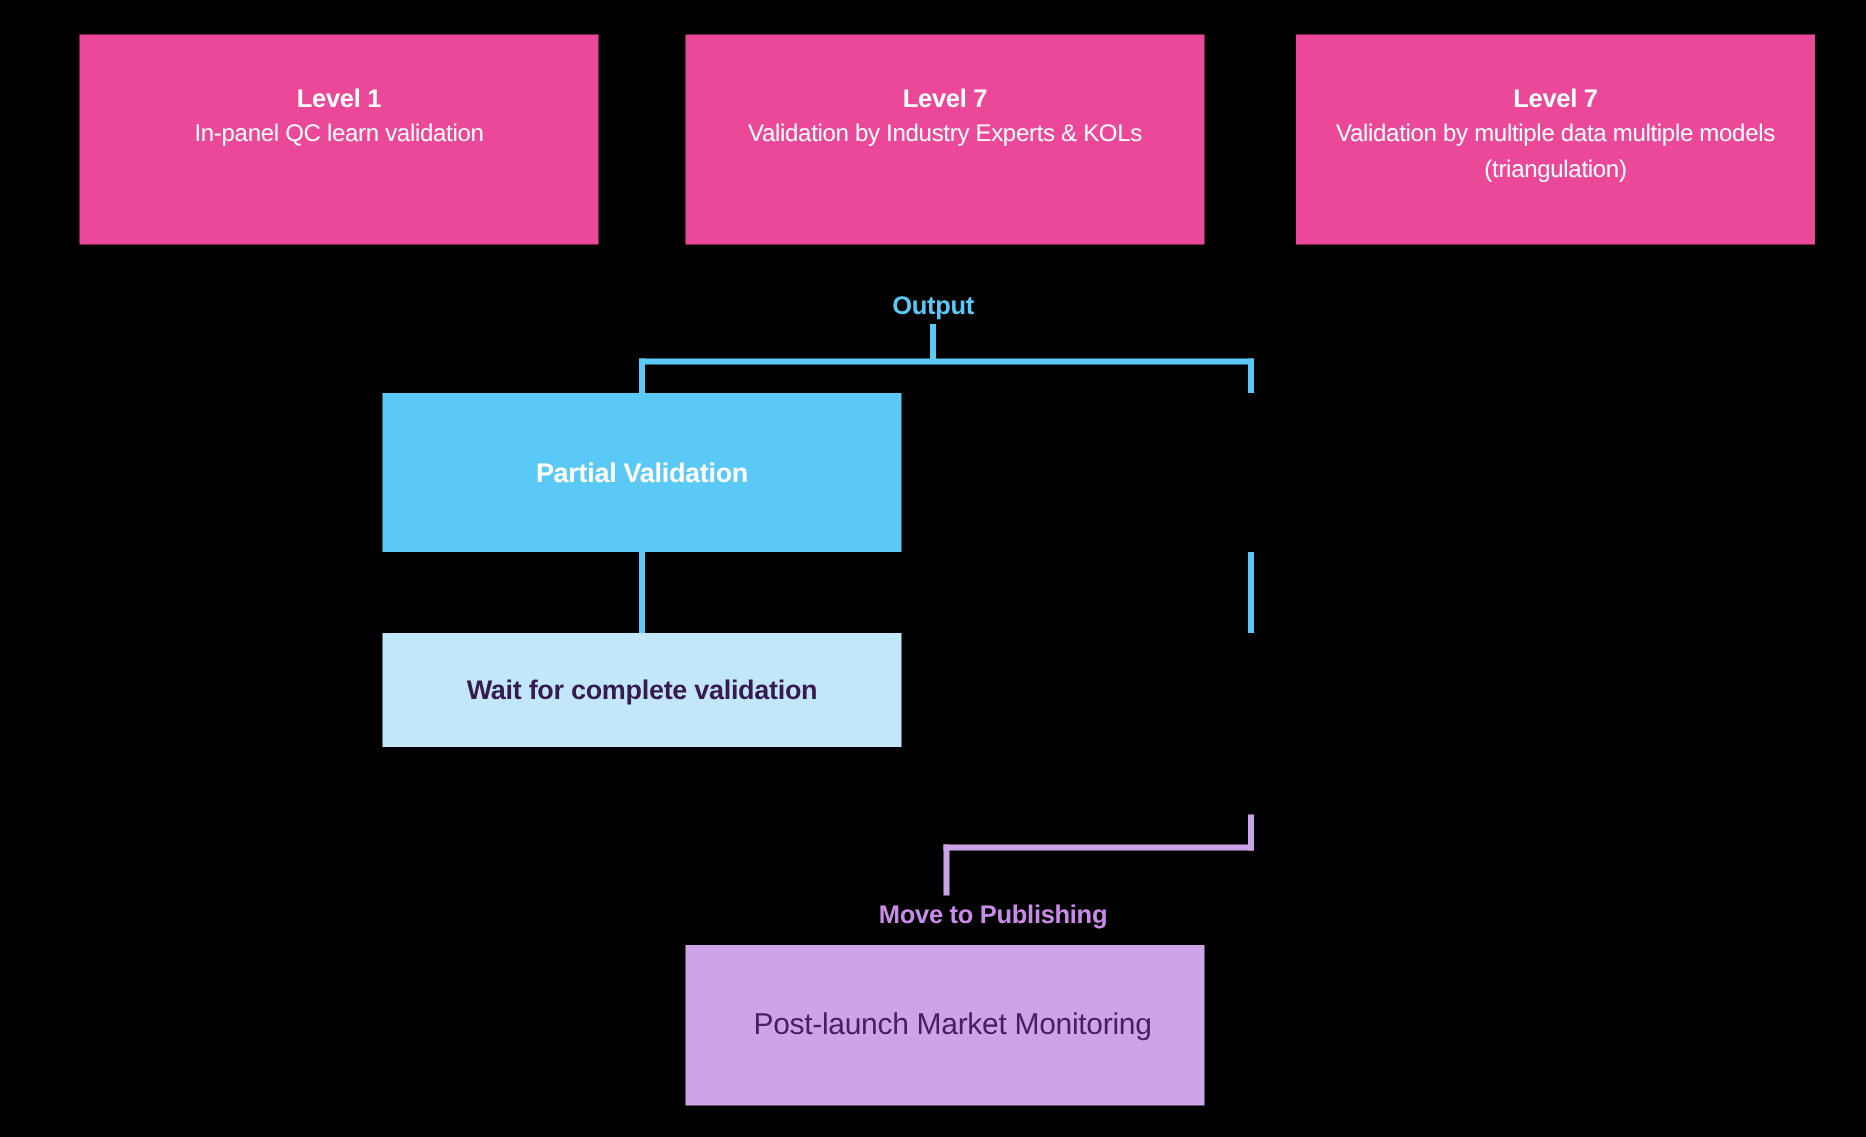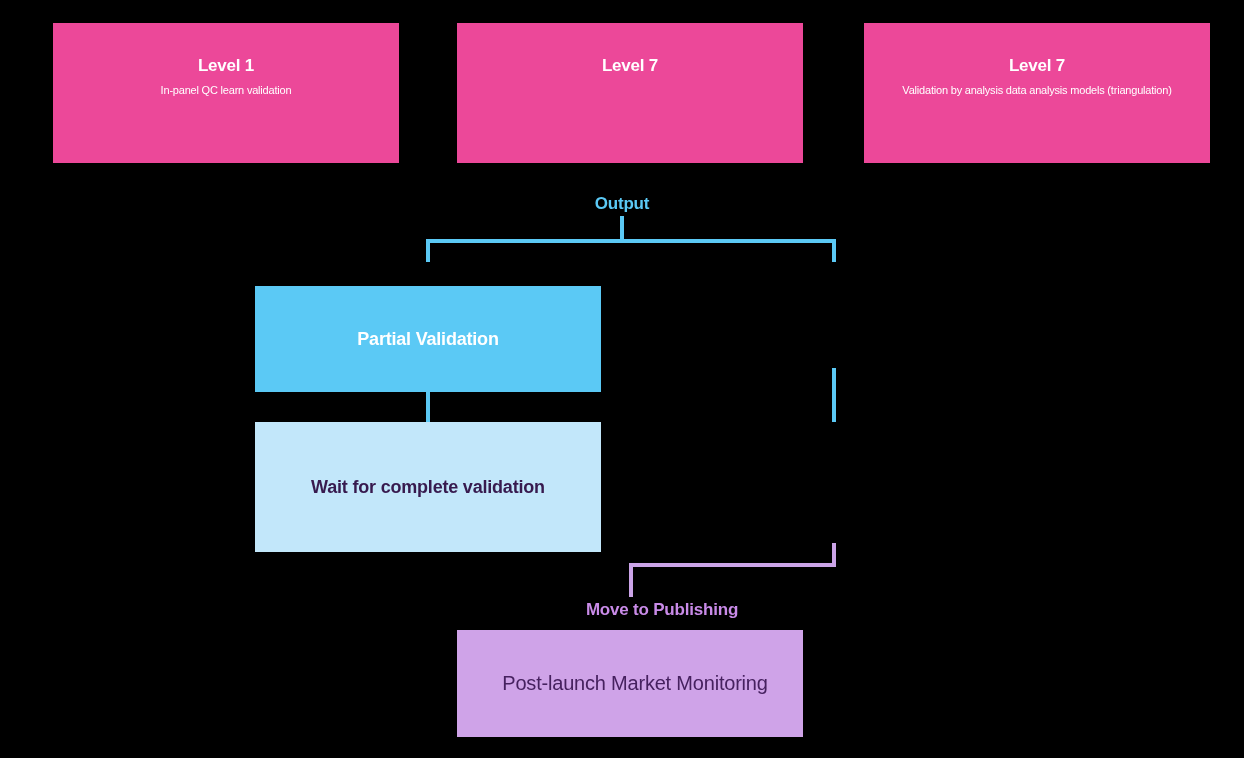--- a/index.html
+++ b/index.html
@@ -29,43 +29,42 @@
     background: #ec4899;
     color: #FFFFFF;
     padding: 31px 8px 0 8px;
   }
   .lvl-title {
     font-size: 17px;
     font-weight: 700;
     line-height: 24px;
   }
   .lvl-sub {
-    font-size: 11px;
+    font-size: 16px;
     font-weight: 400;
     line-height: 24px;
   }
   
   .result {
     top: 262px;
     width: 346px;
     height: 106px;
     background: #5BC9F5;
     color: #FFFFFF;
     font-size: 18px;
     font-weight: 700;
     display: flex;
     align-items: center;
     justify-content: center;
-    margin-top: 24px;
   }
   
   .action {
     top: 422px;
     width: 346px;
-    height: 130px;
+    height: 76px;
     background: #C2E7FA;
     color: #371A4E;
     font-size: 18px;
     font-weight: 700;
     display: flex;
     align-items: center;
     justify-content: center;
   }
   
   .final {
@@ -111,24 +110,25 @@
 <body>
 
 <div class="canvas">
 
   <div class="box lvl" style="left:53px">
     <div class="lvl-title">Level 1</div>
     <div class="lvl-sub">In-panel QC learn validation</div>
   </div>
   <div class="box lvl" style="left:457px">
     <div class="lvl-title">Level 7</div>
+    <div class="lvl-sub">Validation by Industry Experts &amp; KOLs</div>
   </div>
   <div class="box lvl" style="left:864px">
     <div class="lvl-title">Level 7</div>
-    <div class="lvl-sub">Validation by analysis data analysis models (triangulation)</div>
+    <div class="lvl-sub">Validation by multiple data multiple models (triangulation)</div>
   </div>
 
   <div class="flow-label output-label">Output</div>
 
   <div class="line blue-line" style="left:620px; top:216px; width:4px; height:25px"></div>
   <div class="line blue-line" style="left:426px; top:239px; width:410px; height:4px"></div>
   <div class="line blue-line" style="left:426px; top:239px; width:4px; height:23px"></div>
   <div class="line blue-line" style="left:832px; top:239px; width:4px; height:23px"></div>
 
   <div class="box result" style="left:255px">

